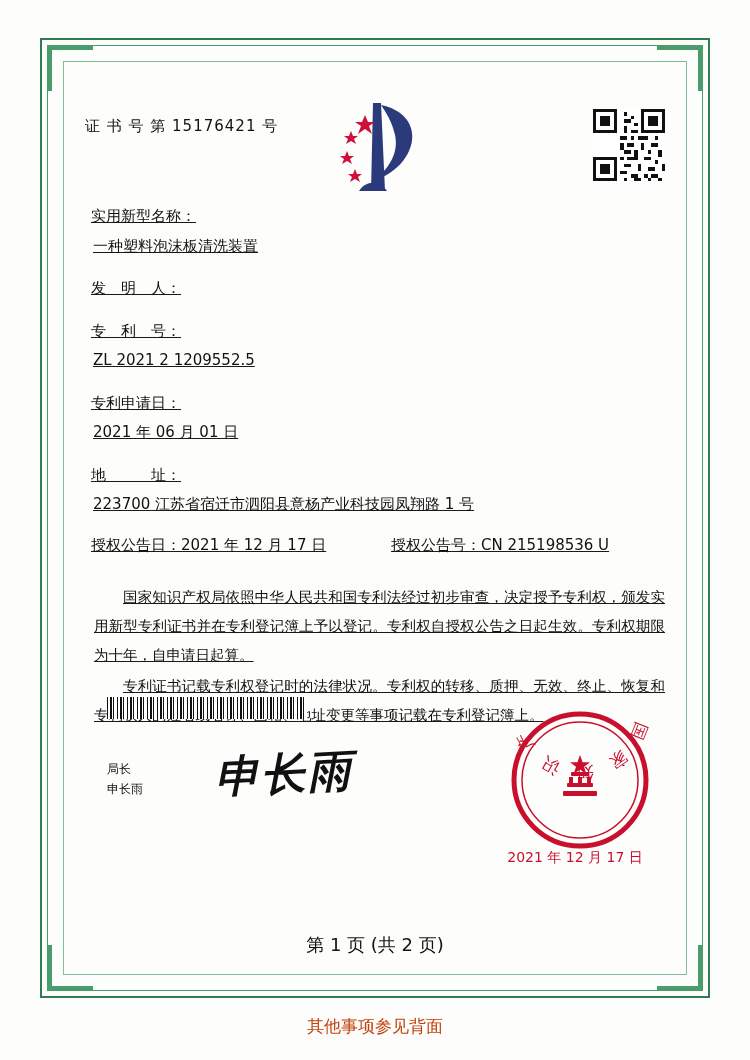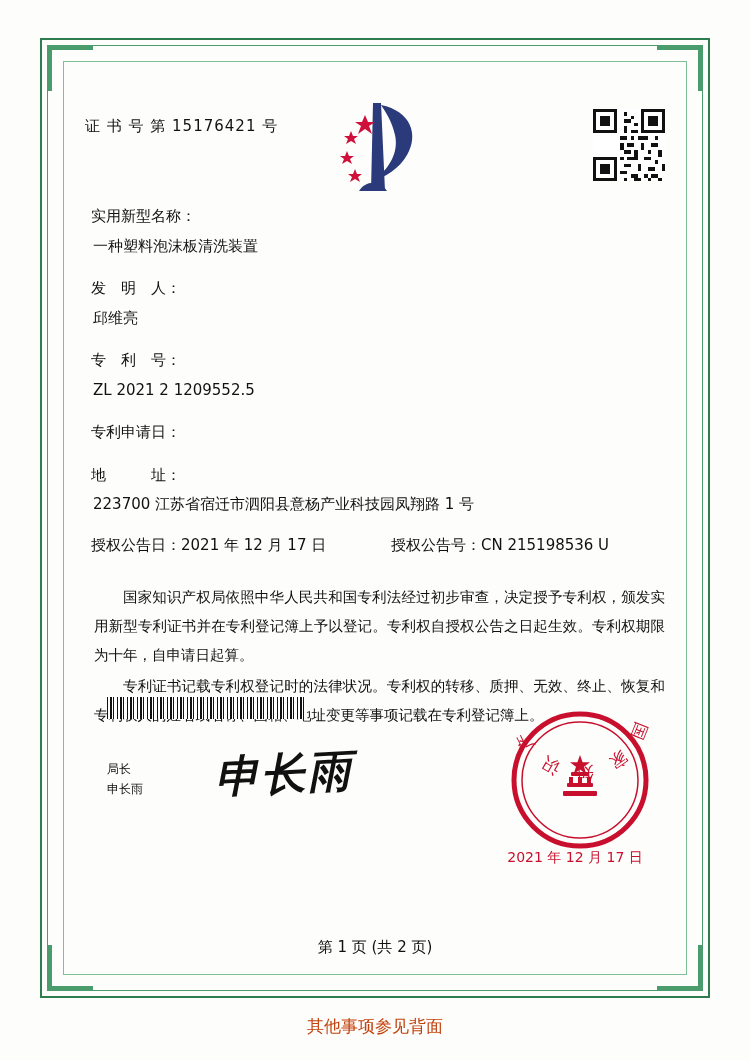--- a/index.html
+++ b/index.html
@@ -43,21 +43,21 @@
     border: 0 solid #4b9c6c;
   }
   .corner.tl { left: 47px; top: 45px; border-left-width: 5px; border-top-width: 5px; }
   .corner.tr { right: 47px; top: 45px; border-right-width: 5px; border-top-width: 5px; }
   .corner.bl { left: 47px; bottom: 69px; border-left-width: 5px; border-bottom-width: 5px; }
   .corner.br { right: 47px; bottom: 69px; border-right-width: 5px; border-bottom-width: 5px; }
 
   
   .content {
     position: absolute;
-    left: 85px; top: 95px; right: 85px; bottom: 95px;
+    left: 85px; top: 95px; right: 85px; bottom: 95px; text-decoration: underline;
   }
 
   .top-row {
     position: relative;
     height: 110px;
   }
   .cert-no {
     position: absolute;
     left: 0; top: 22px;
     font-size: 15px;
@@ -173,21 +173,21 @@
     right: 10px; top: 152px;
     width: 160px;
     text-align: center;
     font-size: 14px;
     color: #c8102e;
   }
   .page-no {
     position: absolute;
     left: 0; right: 0; bottom: -10px;
     text-align: center;
-    font-size: 15px;
+    font-size: 18px;
     color: #111;
   }
 
   .footnote {
     position: absolute;
     left: 0; right: 0; bottom: 22px;
     text-align: center;
     font-size: 17px;
     color: #c2410c;
   }
@@ -282,30 +282,30 @@
 
     <div class="fields">
 
       <div class="field">
         <span class="lbl">实用新型名称：</span>
         <span class="val">一种塑料泡沫板清洗装置</span>
       </div>
 
       <div class="field">
         <span class="lbl">发　明　人：</span>
-        <span class="val">邱维亮</span>
       </div>
 
       <div class="field">
         <span class="lbl">专　利　号：</span>
         <span class="val">ZL 2021 2 1209552.5</span>
       </div>
 
       <div class="field">
         <span class="lbl">专利申请日：</span>
+        <span class="val">2021 年 06 月 01 日</span>
       </div>
 
 
       <div class="field">
         <span class="lbl">地　　　址：</span>
         <span class="val">223700 江苏省宿迁市泗阳县意杨产业科技园凤翔路 1 号</span>
       </div>
 
       <div class="field-row2">
         <span class="cell first">

